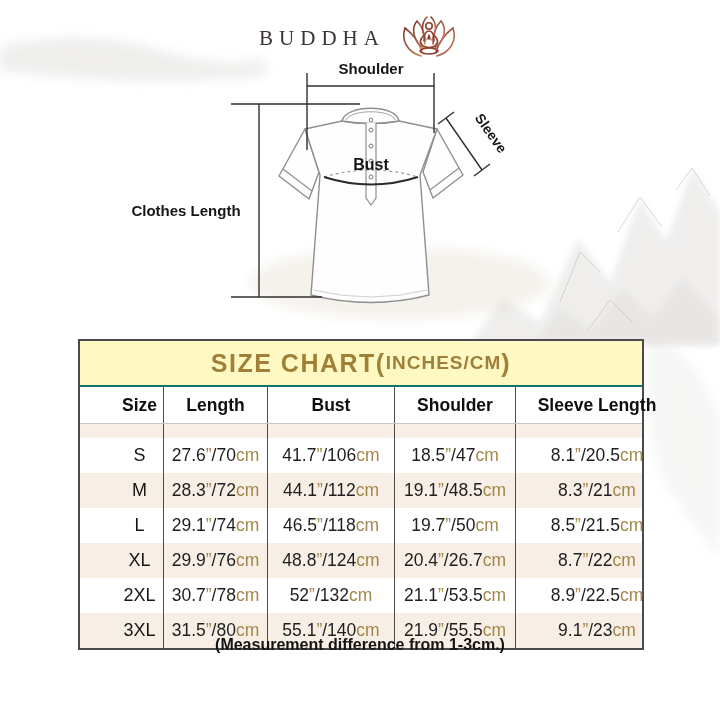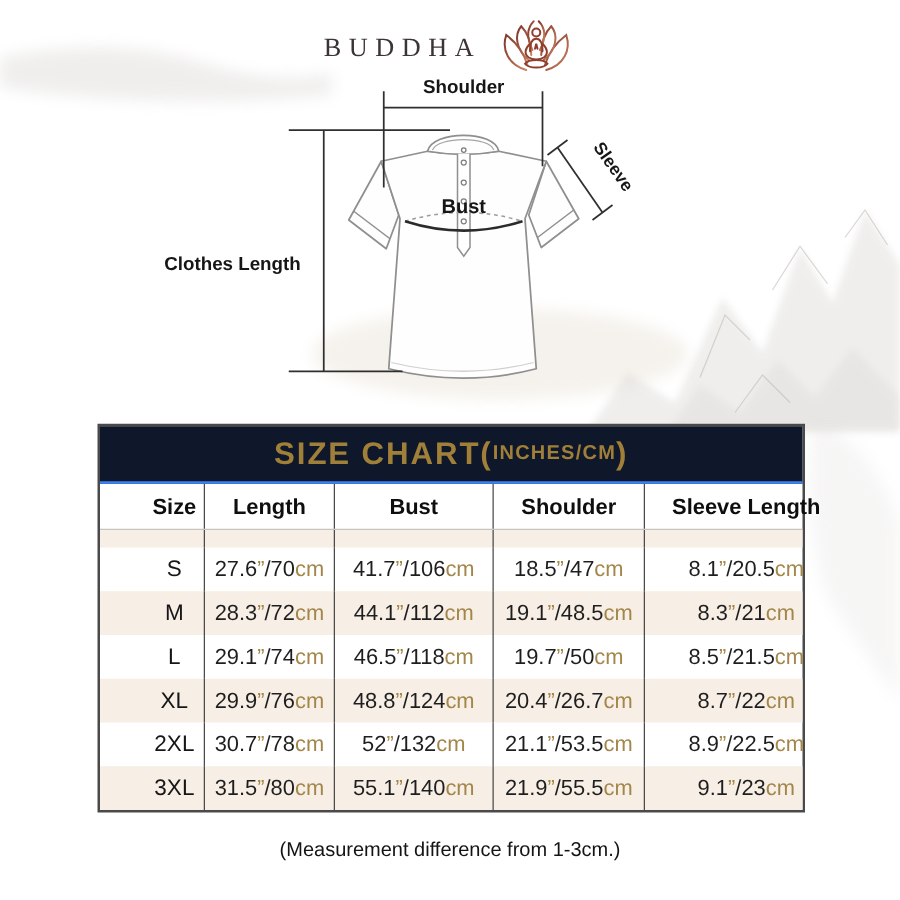--- a/index.html
+++ b/index.html
@@ -11,37 +11,37 @@
   
   .brand{position:absolute;top:14px;left:0;width:720px;display:flex;align-items:center;justify-content:center;gap:12px;}
   .brand-word{font-family:"Liberation Serif",serif;font-size:21px;letter-spacing:6px;color:#3b3433;}
 
   
   .diagram{position:absolute;left:0;top:0;width:720px;height:345px;}
   .diagram text{font-family:"Liberation Sans",sans-serif;font-weight:bold;fill:#161616;}
 
   
   .chart{position:absolute;left:78px;top:339px;width:562px;border:2px solid #4a4a4a;background:#ffffff;}
-  .chart-title{height:44px;background:#0f172a;border-bottom:2px solid #3b82f6;display:flex;align-items:center;justify-content:center;color:#a07f38;font-weight:bold;white-space:pre;}
+  .chart-title{height:44px;background:#fef9c3;border-bottom:2px solid #0f766e;display:flex;align-items:center;justify-content:center;color:#a07f38;font-weight:bold;white-space:pre;}
   .t-big{font-size:25px;letter-spacing:1.5px;}
-  .t-small{font-size:16px;letter-spacing:1px;}
+  .t-small{font-size:19px;letter-spacing:1px;}
   .grid-row{display:grid;grid-template-columns:47px 104px 127px 121px 163px;padding-left:36px;}
   .grid-row>div{display:flex;align-items:center;justify-content:center;border-left:1px solid #4a4a4a;}
   .grid-row>div:first-child{border-left:none;}
   .hdr{height:36px;border-bottom:1px solid #c9c4bf;}
   .hdr>div{font-weight:bold;font-size:17.5px;color:#0e0e0e;}
   .spacer{height:14px;background:#f7eee5;}
   .trow{height:35px;font-size:17.5px;color:#1e1e1e;}
   .trow>div:first-child{font-size:18px;color:#161616;}
   .alt{background:#f7eee5;}
   .gold{color:#a3874a;}
   .val span{white-space:pre;}
 
   
-  .footer{position:absolute;top:672px;left:0;width:720px;text-align:center;font-size:16px;font-weight:normal;color:#141414;}
+  .footer{position:absolute;top:636px;left:0;width:720px;text-align:center;font-size:16px;font-weight:bold;color:#141414;}
 </style>
 </head>
 <body>
 
 <div class="page">
 
   <svg class="bg-wash" viewBox="0 0 720 720">
     <defs>
       <filter id="soft" x="-30%" y="-30%" width="160%" height="160%">
           <feGaussianBlur stdDeviation="6"></feGaussianBlur>

